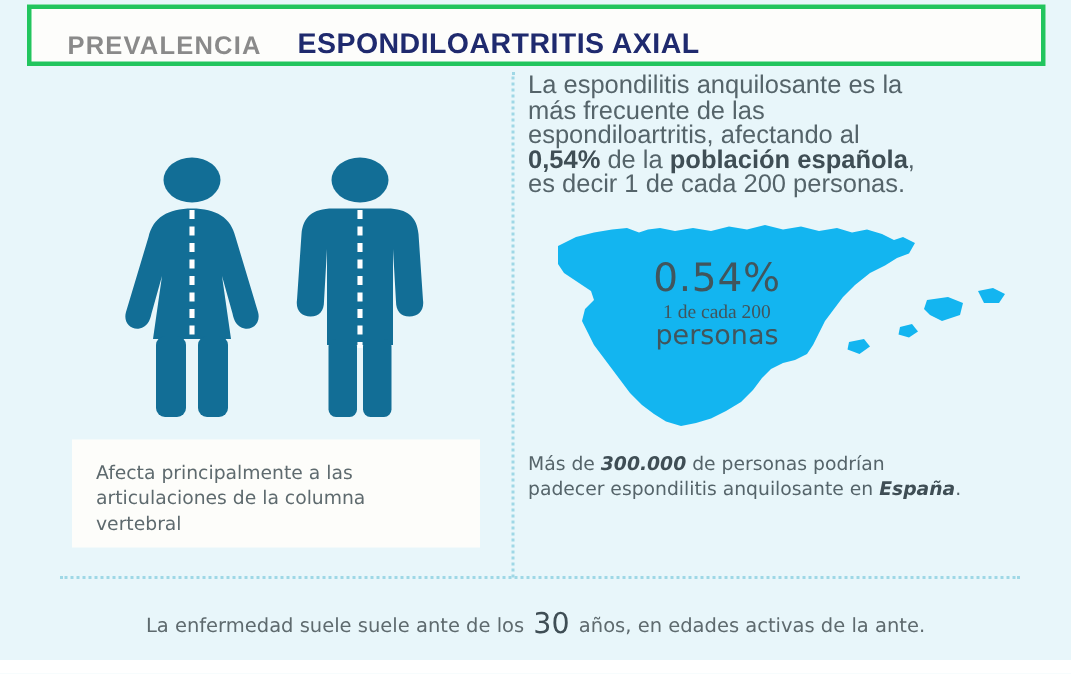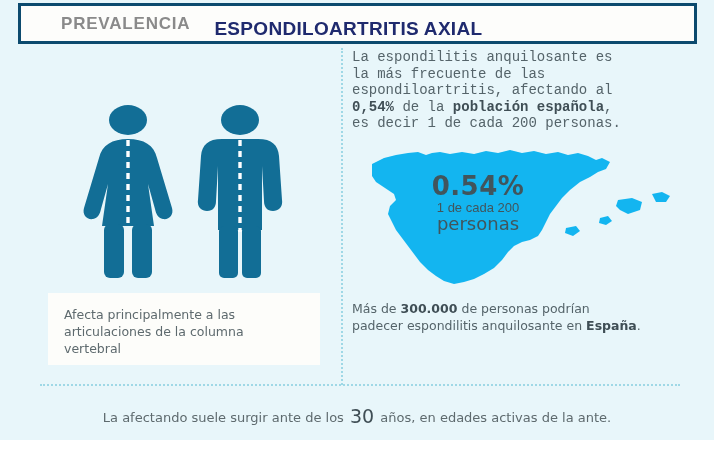--- a/index.html
+++ b/index.html
@@ -33,25 +33,25 @@
   }
 
   
   #header-box {
     position: absolute;
     left: 18px;
     top: 3px;
     width: 679px;
     height: 41px;
     background: #fdfdfb;
-    border: 3px solid #0c4a6e;
+    border: 3px solid #22c55e;
     box-sizing: border-box;
     display: flex;
-    align-items: center;
-    padding-left: 40px;
+    align-items: flex-end;
+    padding-left: 24px;
   }
   #header-eyebrow {
     font-size: 17px;
     font-weight: bold;
     letter-spacing: 0.8px;
     color: #8a8a8a;
     white-space: nowrap;
   }
   #header-title {
     font-size: 19px;
@@ -112,24 +112,24 @@
 
   
   #intro-text {
     position: absolute;
     left: 352px;
     top: 49px;
     width: 270px;
   }
   #intro-text p {
     margin: 0;
-    font-size: 14px;
+    font-size: 17px;
     line-height: 16.5px;
     color: #55646a;
-    font-family: Liberation Mono, monospace;
+    font-family: Liberation Sans, sans-serif;
   }
   #intro-text b { color: #3f4e55; }
 
   #map-wrap {
     position: absolute;
     left: 370px;
     top: 136px;
     width: 320px;
     height: 155px;
   }
@@ -138,47 +138,47 @@
   #map-stat {
     position: absolute;
     left: 398px;
     top: 172px;
     width: 160px;
     text-align: center;
     pointer-events: none;
   }
   #map-pct {
     font-size: 26px;
-    font-weight: bold;
+    font-weight: normal;
     color: #41555c;
     letter-spacing: 0.5px;
     font-family: "DejaVu Sans", sans-serif;
     line-height: 28px;
   }
   #map-sub {
     font-size: 13px;
     color: #41555c;
     line-height: 16px;
-    font-family: Liberation Sans, sans-serif;
+    font-family: Liberation Serif, serif;
   }
 
   #spain-note {
     position: absolute;
     left: 352px;
     top: 300px;
     width: 290px;
   }
   #spain-note p {
     margin: 0;
     font-size: 12.5px;
     line-height: 17px;
     color: #55646a;
     font-family: "DejaVu Sans", sans-serif;
   }
-  #spain-note b { color: #3f4e55; }
+  #spain-note b { color: #3f4e55; font-style: italic; }
 
   
   #footer {
     position: absolute;
     left: 0;
     top: 405px;
     width: 714px;
     text-align: center;
   }
   #footer .line {
@@ -293,17 +293,17 @@
     <div id="map-pct">0.54%</div>
     <div id="map-sub">1 de cada 200</div>
     <div id="map-sub2" class="" style="font-size:18px;color:#41555c;line-height:16px;font-family:'DejaVu Sans',sans-serif;">personas</div>
   </div>
 
   <div id="spain-note">
     <p><span>Más de </span><b>300.000</b><span> de personas podrían padecer espondilitis anquilosante en </span><b>España</b><span>.</span></p>
   </div>
 
   <div id="footer">
-    <span class="line"><span>La afectando suele surgir ante de los </span><span class="big">30</span><span> años, en edades activas de la ante.</span></span>
+    <span class="line"><span>La enfermedad suele suele ante de los </span><span class="big">30</span><span> años, en edades activas de la ante.</span></span>
   </div>
 
   <div id="bottom-strip"></div>
 </div>
 
 </body></html>

